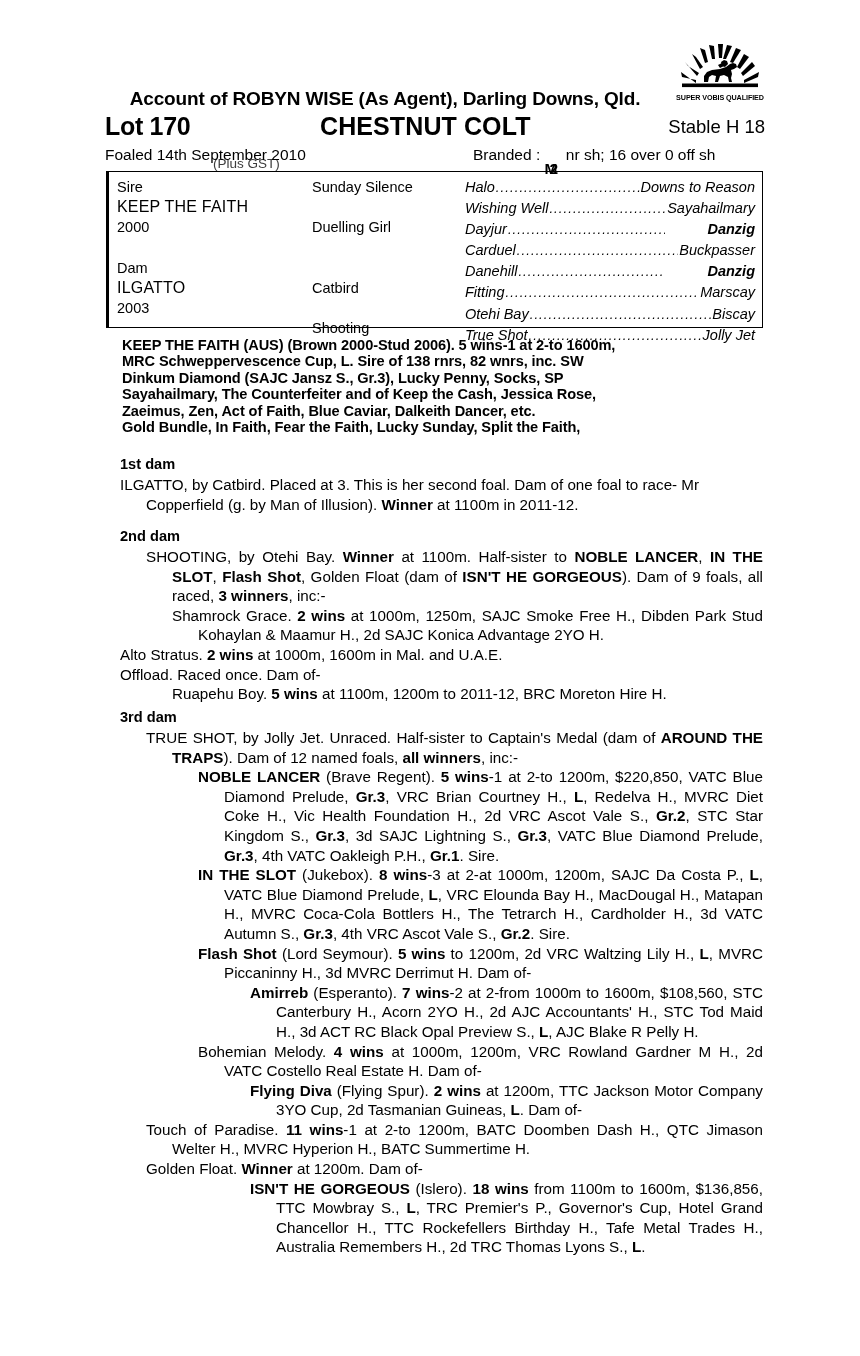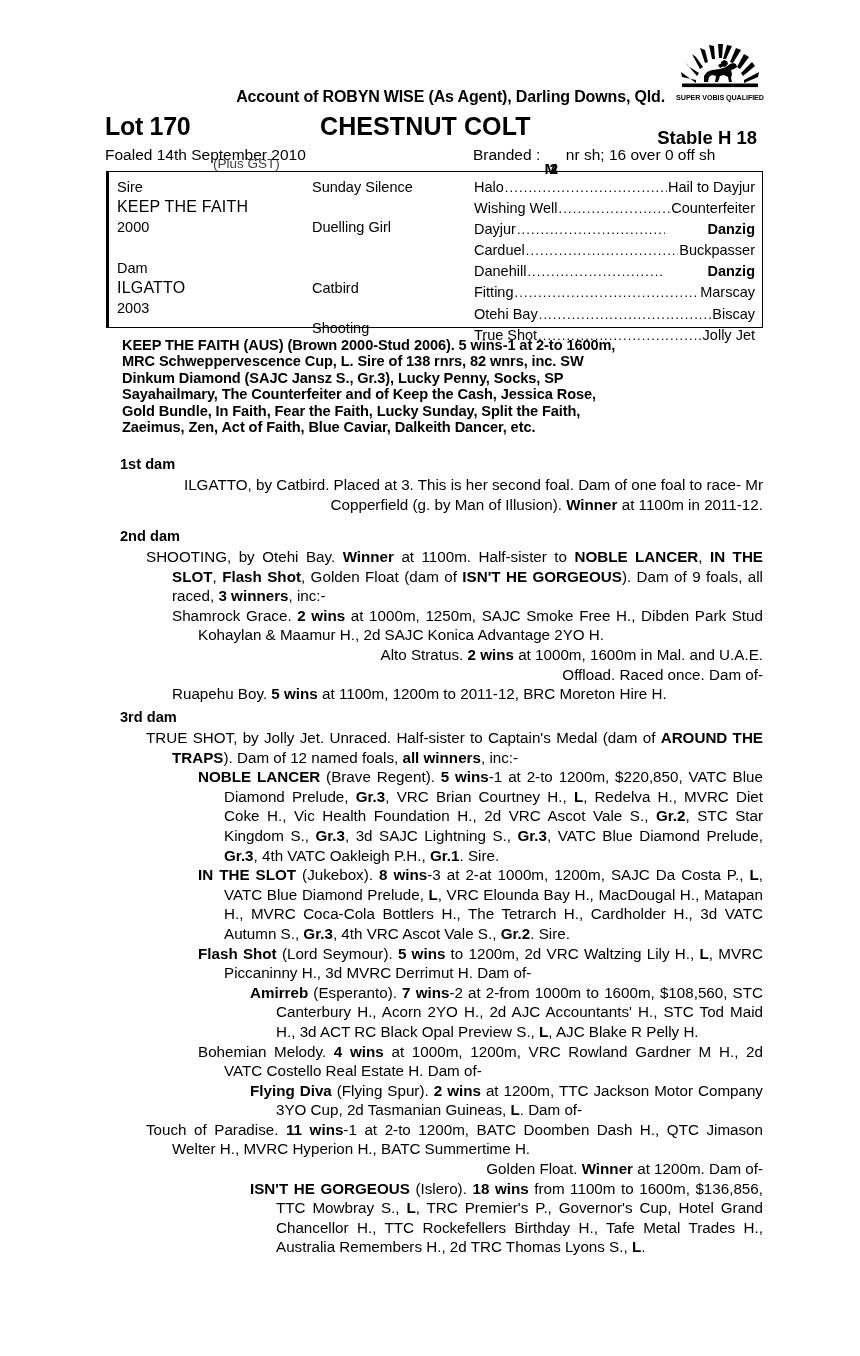--- a/index.html
+++ b/index.html
@@ -45,22 +45,22 @@
     width: 92px;
     margin-top: -1px;
     white-space: nowrap;
     transform: scaleX(1.0);
   }
   .account-line {
     position: absolute;
     left: 0;
     top: 50px;
     width: 560px;
-    text-align: right;
-    font-size: 16px;
+    text-align: center;
+    font-size: 19px;
     font-weight: bold;
     letter-spacing: -0.15px;
     white-space: nowrap;
   }
   .lot-row {
     position: absolute;
     left: 0;
     top: 76px;
     width: 660px;
     height: 28px;
@@ -81,25 +81,24 @@
   }
   .colour-sex {
     position: absolute;
     left: 215px; top: -2px;
     font-size: 25px;
     font-weight: bold;
     letter-spacing: 0.1px;
   }
   .stable {
     position: absolute;
-    right: 8px; top: 2px;
+    right: 0; top: 2px;
     font-size: 18.5px;
-    font-weight: bold;
-    white-space: nowrap;
-    margin-top: 11px;
+    font-weight: normal;
+    white-space: nowrap;
   }
   .foaled-row {
     position: absolute;
     left: 0;
     top: 108px;
     width: 660px;
     height: 22px;
     font-size: 15.5px;
   }
   .foaled { position: absolute; left: 0; top: 0; white-space: nowrap; }
@@ -120,21 +119,21 @@
     left: 106px;
     top: 171px;
     width: 657px;
     height: 157px;
     border: 1px solid #000;
     border-left: 3px solid #000;
     box-sizing: border-box;
   }
   .ped-col1 { position: absolute; left: 8px; top: 5px; width: 175px; }
   .ped-col2 { position: absolute; left: 203px; top: 5px; width: 160px; }
-  .ped-col3 { position: absolute; left: 365px; top: 5px; right: 7px; }
+  .ped-col3 { position: absolute; left: 356px; top: 5px; right: 7px; font-style: italic; }
 
   .ped-line { font-size: 14.5px; line-height: 20.2px; white-space: nowrap; }
   .ped-line.b { font-weight: normal; font-size: 16px; letter-spacing: 0.2px;}
   .ped-gap { height: 20.2px; }
 
   .ped-col2 .ped-line { line-height: 20.2px; }
   .ped-col2 .sp1 { height: 20.2px; }
 
   .leader-row {
     display: flex;
@@ -177,21 +176,21 @@
     font-weight: bold;
     line-height: 19px;
     margin-bottom: 1px;
   }
   .p {
     font-size: 15.2px;
     line-height: 19.6px;
     text-align: justify;
     text-justify: inter-word;
   }
-  .p.noj { text-align: right; }
+  .p.noj { text-align: left; }
   .hang1 { padding-left: 26px; text-indent: -26px; }
   .hang2 { padding-left: 52px; text-indent: -26px; }
   .hang3 { padding-left: 78px; text-indent: -26px; }
   .hang4 { padding-left: 104px; text-indent: -26px; }
   .hang5 { padding-left: 130px; text-indent: -26px; }
   .ind1 { margin-left: 26px; }
   .ind2 { margin-left: 52px; }
   .ind3 { margin-left: 78px; }
   b.nm { font-weight: bold; }
 </style>
@@ -266,26 +265,26 @@
       <div class="sp1"></div>
       <div class="ped-line">Catbird</div>
       <div class="sp1"></div>
       <div class="ped-line">Shooting</div>
     </div>
 
     <div class="ped-col3" id="thirdgen">
         <div class="leader-row">
           <span class="lname">Halo</span>
           <span class="dots">............................................................</span>
-          <span class="rname">Hail to Dayjur</span>
+          <span class="rname">Downs to Reason</span>
         </div>
         <div class="leader-row">
           <span class="lname">Wishing Well</span>
           <span class="dots">............................................................</span>
-          <span class="rname">Counterfeiter</span>
+          <span class="rname">Sayahailmary</span>
         </div>
         <div class="leader-row">
           <span class="lname">Dayjur</span>
           <span class="dots">............................................................</span>
           <span class="rname bold">Danzig</span>
         </div>
         <div class="leader-row">
           <span class="lname">Carduel</span>
           <span class="dots">............................................................</span>
           <span class="rname">Buckpasser</span>
@@ -311,22 +310,22 @@
           <span class="rname">Jolly Jet</span>
         </div>
       </div>
   </div>
 
   <div class="sire-summary" id="siresummary">
       <span>KEEP THE FAITH (AUS) (Brown 2000-Stud 2006). 5 wins-1 at 2-to 1600m,</span>
       <span>MRC Schweppervescence Cup, L. Sire of 138 rnrs, 82 wnrs, inc. SW</span>
       <span>Dinkum Diamond (SAJC Jansz S., Gr.3), Lucky Penny, Socks, SP</span>
       <span>Sayahailmary, The Counterfeiter and of Keep the Cash, Jessica Rose,</span>
+      <span>Zaeimus, Zen, Act of Faith, Blue Caviar, Dalkeith Dancer, etc.</span>
       <span>Gold Bundle, In Faith, Fear the Faith, Lucky Sunday, Split the Faith,</span>
-      <span>Zaeimus, Zen, Act of Faith, Blue Caviar, Dalkeith Dancer, etc.</span>
     </div>
 
   <div class="section" style="top:455px;">
     <div class="sec-head">1st dam</div>
     <div class="p noj hang1" id="fd">ILGATTO, by Catbird. Placed at 3. This is her second foal. Dam of one foal to race- Mr Copperfield (g. by Man of Illusion). <b class="nm">Winner</b> at 1100m in 2011-12.</div>
   </div>
 
   <div class="section" style="top:527px;">
     <div class="sec-head">2nd dam</div>
     <div class="p hang2" id="sd-intro">SHOOTING, by Otehi Bay. <b class="nm">Winner</b> at 1100m. Half-sister to <b class="nm">NOBLE LANCER</b>, <b class="nm">IN THE SLOT</b>, <b class="nm">Flash Shot</b>, Golden Float (dam of <b class="nm">ISN'T HE GORGEOUS</b>). Dam of 9 foals, all raced, <b class="nm">3 winners</b>, inc:-</div>

